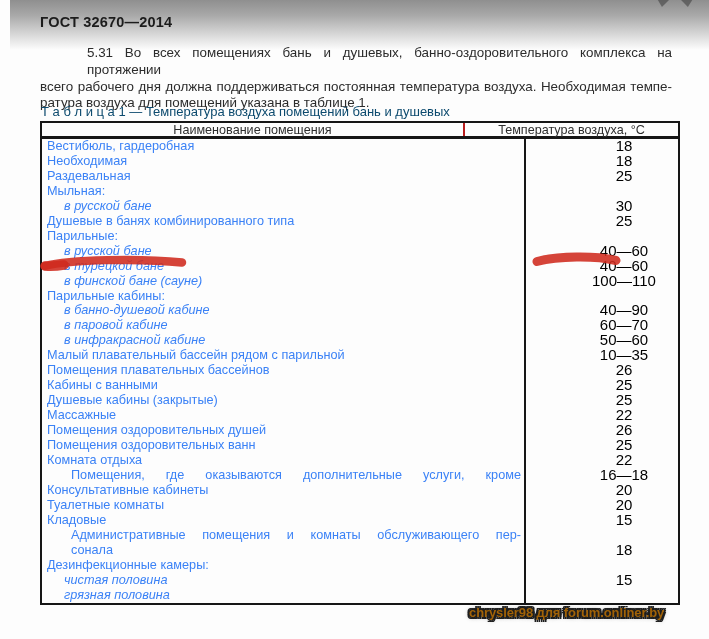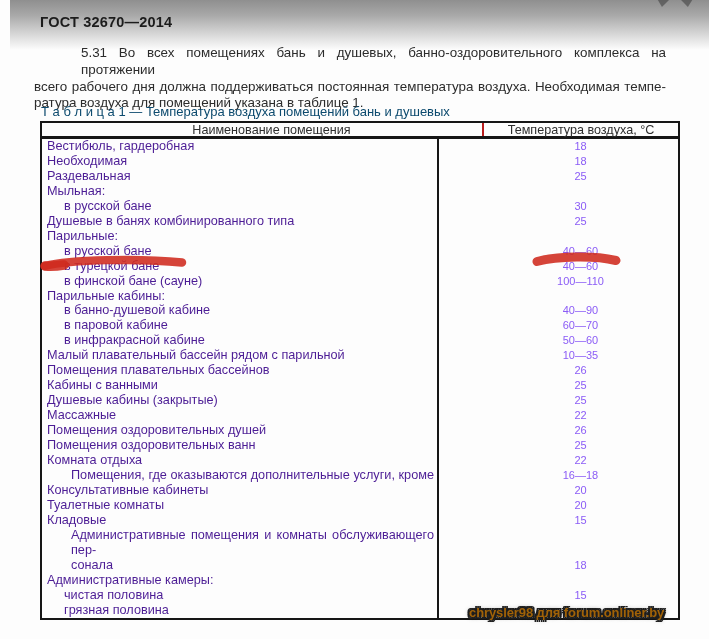--- a/index.html
+++ b/index.html
@@ -35,58 +35,58 @@
   .corner-artifact .tri.t1 { left: 4px; transform: skewX(-12deg); }
   .corner-artifact .tri.t2 { left: 28px; transform: skewX(10deg); }
 
   .doc-header {
     position: absolute; left: 40px; top: 14px;
     font-size: 14.5px; font-weight: bold; color: #1c1c1c;
     letter-spacing: 0.2px;
   }
 
   .paragraph {
-    position: absolute; left: 34px; top: 45px; width: 632px;
+    position: absolute; left: 40px; top: 45px; width: 632px;
     font-size: 13.4px; line-height: 16.8px; color: #2c2c2c;
   }
   .par-line { white-space: normal; }
   .par-line.justify { text-align: justify; text-align-last: justify; }
   .par-line.first { padding-left: 47px; }
 
   .table-caption {
     position: absolute; left: 41px; top: 104px;
     font-size: 13px; color: #0c4a6e;
   }
 
   .gost-table {
     position: absolute; left: 40px; top: 121px; width: 640px;
     border: 2px solid #161616;
     background: transparent;
   }
-  .thead { display: flex; height: 16px; border-bottom: 3px solid #161616; padding-left: 19px; }
+  .thead { display: flex; height: 16px; border-bottom: 3px solid #161616; }
   .th {
     font-size: 12.6px; color: #2e2e2e;
     display: flex; align-items: center; justify-content: center;
     padding-top: 1px;
   }
   .th-left { width: 421px; }
   .th-right { flex: 1; border-left: 2px solid #b91c1c; }
 
   .row { display: flex; min-height: 14.95px; }
   .cell-left {
-    width: 395px; padding-left: 5px;
-    font-size: 12.7px; line-height: 14.95px; color: #4c1d95;
-  }
-  .cell-left.indent { padding-left: 22px; }
+    width: 482px; padding-left: 5px;
+    font-size: 12.7px; line-height: 14.95px; color: #3b82f6;
+  }
+  .cell-left.indent { padding-left: 22px; font-style: italic; }
   .cell-left .line { line-height: 14.95px; margin-left: 24px; }
   .cell-left .line.justify { text-align: justify; text-align-last: justify; padding-right: 3px; }
   .cell-right {
     flex: 1; border-left: 2px solid #161616;
     display: flex; flex-direction: column; align-items: center;
-    font-size: 11px; line-height: 14.95px; color: #8b5cf6; padding-left: 44px;
+    font-size: 15px; line-height: 14.95px; color: #000000; padding-left: 44px;
   }
   .cell-right .val { margin-top: auto; }
 
   .red-marks {
     position: absolute; left: 0; top: 0; width: 709px; height: 639px;
     pointer-events: none;
   }
   .red-marks path {
     fill: none; stroke-linecap: round; opacity: 0.88;
   }
@@ -291,21 +291,21 @@
         <div class="row">
           <div class="cell-left">
             <div class="line justify">Административные помещения и комнаты обслуживающего пер-</div>
             <div class="line">сонала</div>
           </div>
           <div class="cell-right">
             <span class="val">18</span>
           </div>
         </div>
         <div class="row">
-          <div class="cell-left">Административные камеры:</div>
+          <div class="cell-left">Дезинфекционные камеры:</div>
           <div class="cell-right">
             <span class="val"></span>
           </div>
         </div>
         <div class="row">
           <div class="cell-left indent">чистая половина</div>
           <div class="cell-right">
             <span class="val">15</span>
           </div>
         </div>

